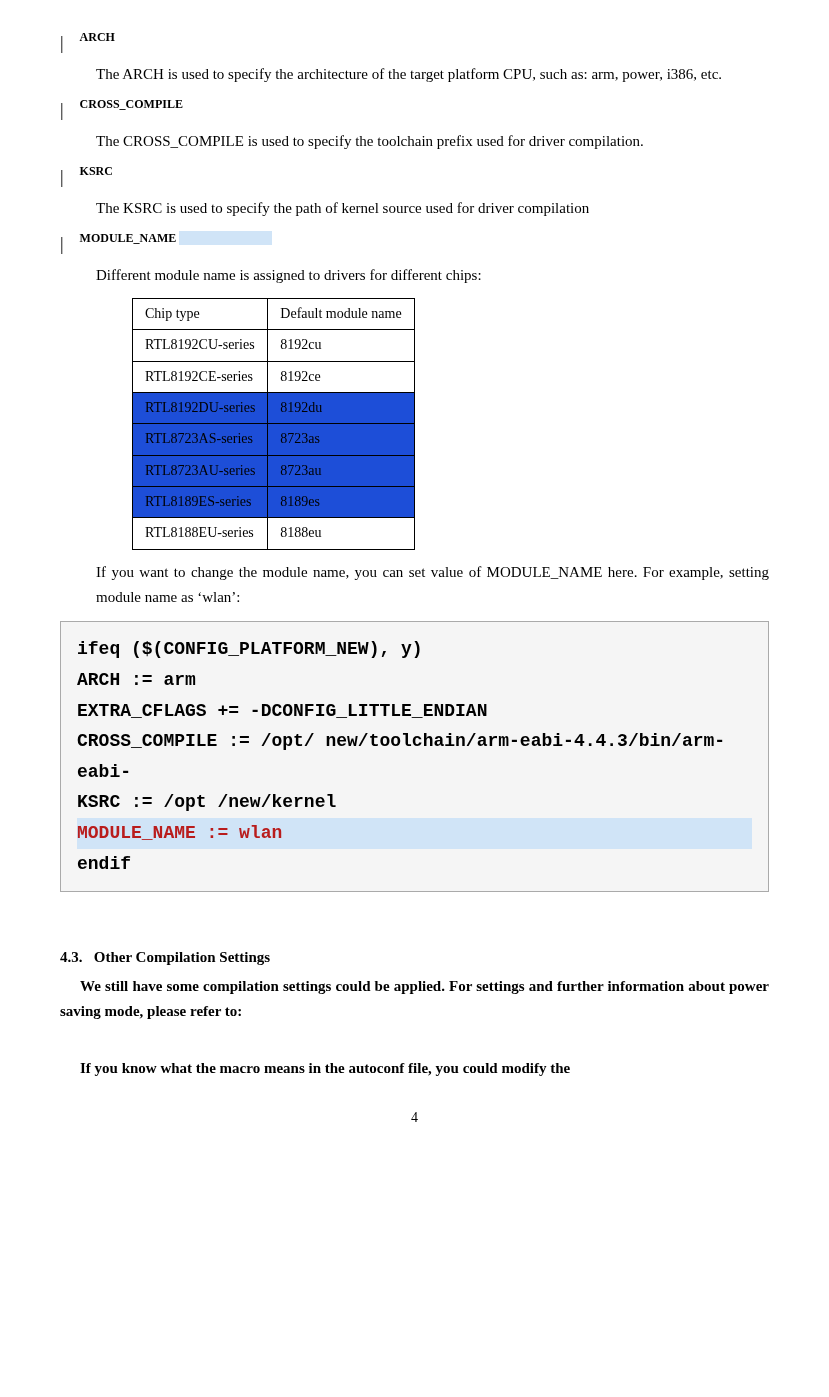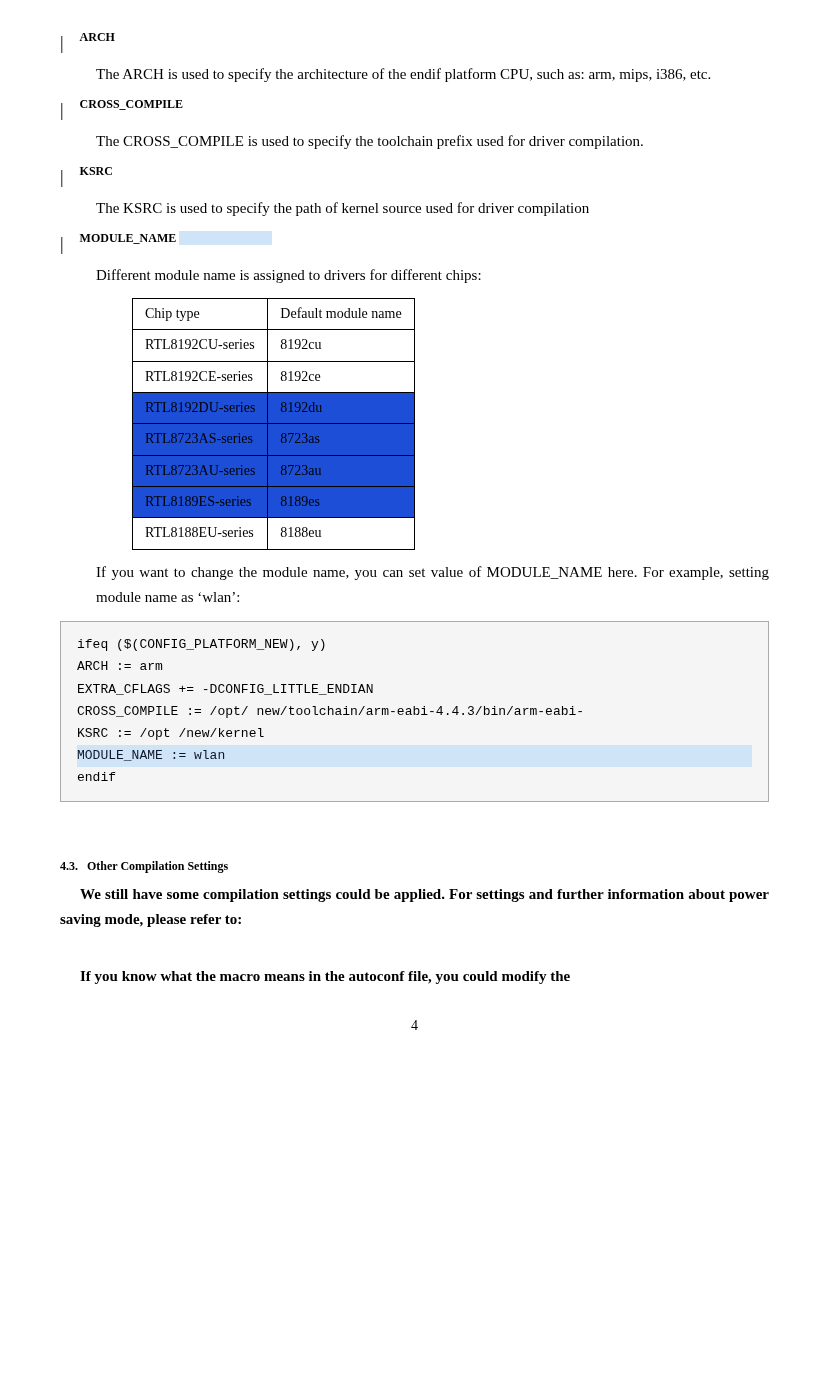--- a/index.html
+++ b/index.html
@@ -58,33 +58,34 @@
     }
     .row-highlight td {
       background: #1d4ed8;
     }
     .code-block {
       border: 1px solid #aaa;
       background: #f5f5f5;
       padding: 12px 16px;
       margin: 12px 0;
       font-family: "Courier New", Courier, monospace;
-      font-size: 13px;
+      font-size: 18px;
       line-height: 1.7;
+      font-weight: bold;
     }
     .code-highlight {
-      color: #0f172a;
+      color: #b91c1c;
       background: #d0e4f7;
     }
     .code-line-highlight {
       background: #d0e4f7;
     }
     .section-43-title {
       font-weight: bold;
-      font-size: 12px;
+      font-size: 15px;
       margin-top: 28px;
       margin-bottom: 8px;
     }
     .page-number {
       text-align: center;
       margin-top: 30px;
       font-size: 14px;
     }
     p.body-para {
       text-align: justify;
@@ -103,21 +104,21 @@
 <body>
 
 <div class="page-content">
 
   
   <div class="section-item">
     <span class="bullet">|</span>
     <span class="section-title">ARCH</span>
   </div>
   <div class="section-body">
-    <p class="body-para">The ARCH is used to specify the architecture of the endif platform CPU, such as: arm, mips, i386, etc.</p>
+    <p class="body-para">The ARCH is used to specify the architecture of the target platform CPU, such as: arm, power, i386, etc.</p>
   </div>
 
   
   <div class="section-item">
     <span class="bullet">|</span>
     <span class="section-title">CROSS_COMPILE</span>
   </div>
   <div class="section-body">
     <p class="body-para">The CROSS_COMPILE  is  used to specify  the toolchain  prefix  used for  driver compilation.</p>
   </div>

